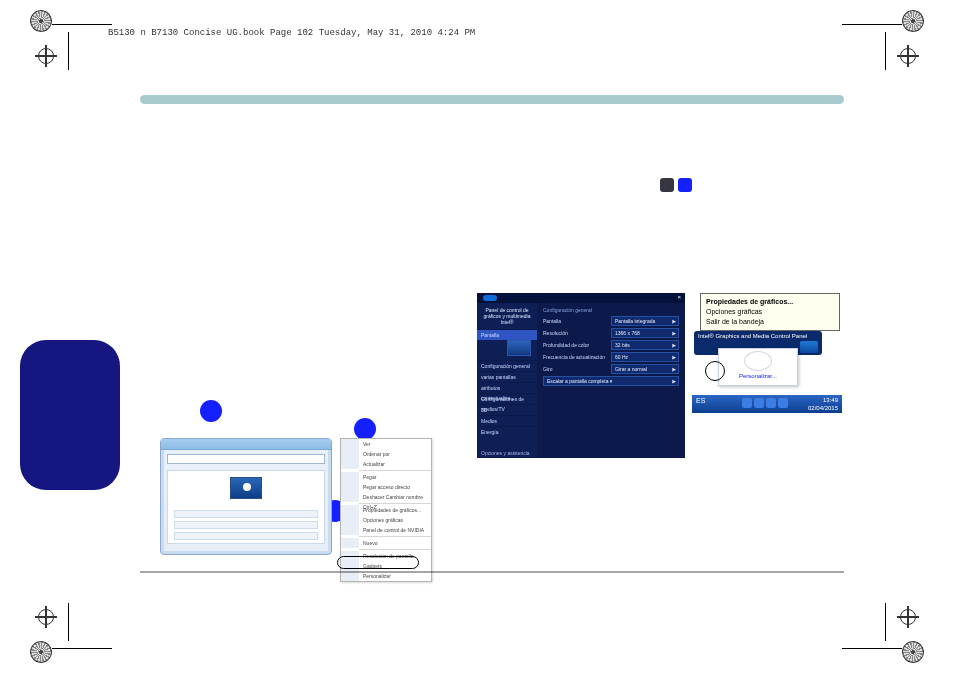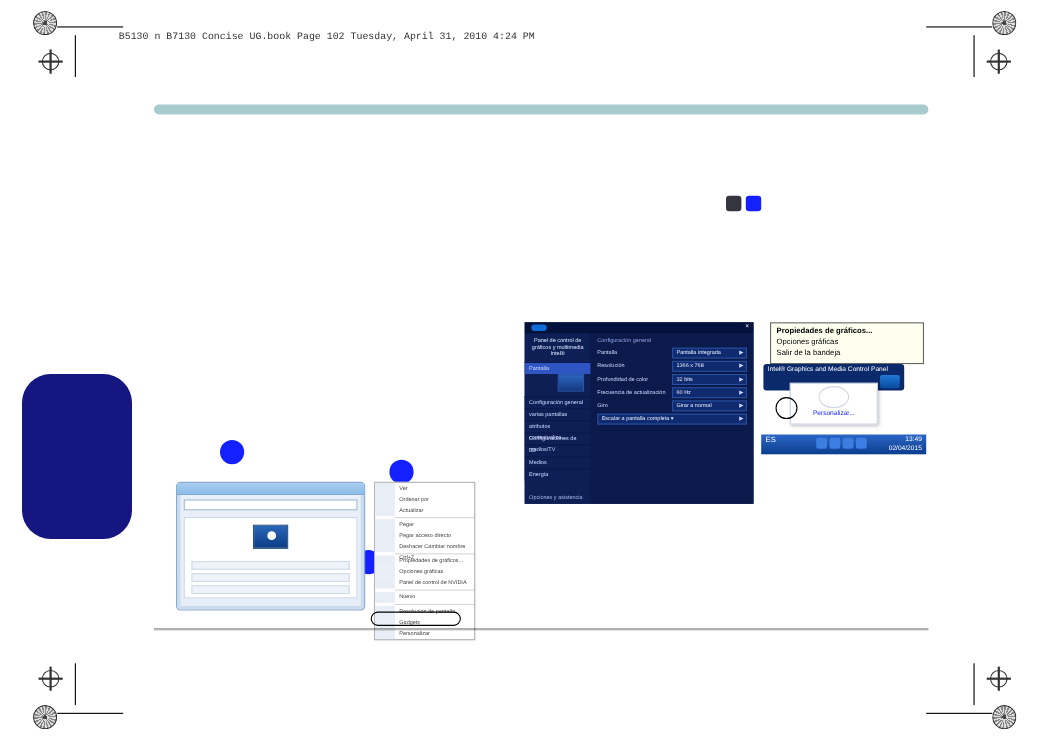--- a/index.html
+++ b/index.html
@@ -131,21 +131,21 @@
     <div class="rule-h"></div>
     <div class="rule-v"></div>
 </div>
 <div class="crop" id="br">
   <div class="disc"></div>
     <div class="small"></div>
     <div class="rule-h"></div>
     <div class="rule-v"></div>
 </div>
 
-<div class="header-line">B5130 n B7130 Concise UG.book  Page 102  Tuesday, April 31, 2010  4:24 PM</div>
+<div class="header-line">B5130 n B7130 Concise UG.book  Page 102  Tuesday, May 31, 2010  4:24 PM</div>
 
 <div class="thick-bar"></div>
 
 <div class="left-tab"></div>
 
 <div class="tray-pair">
   <span class="ic-a"></span>
   <span class="ic-b"></span>
 </div>
 

